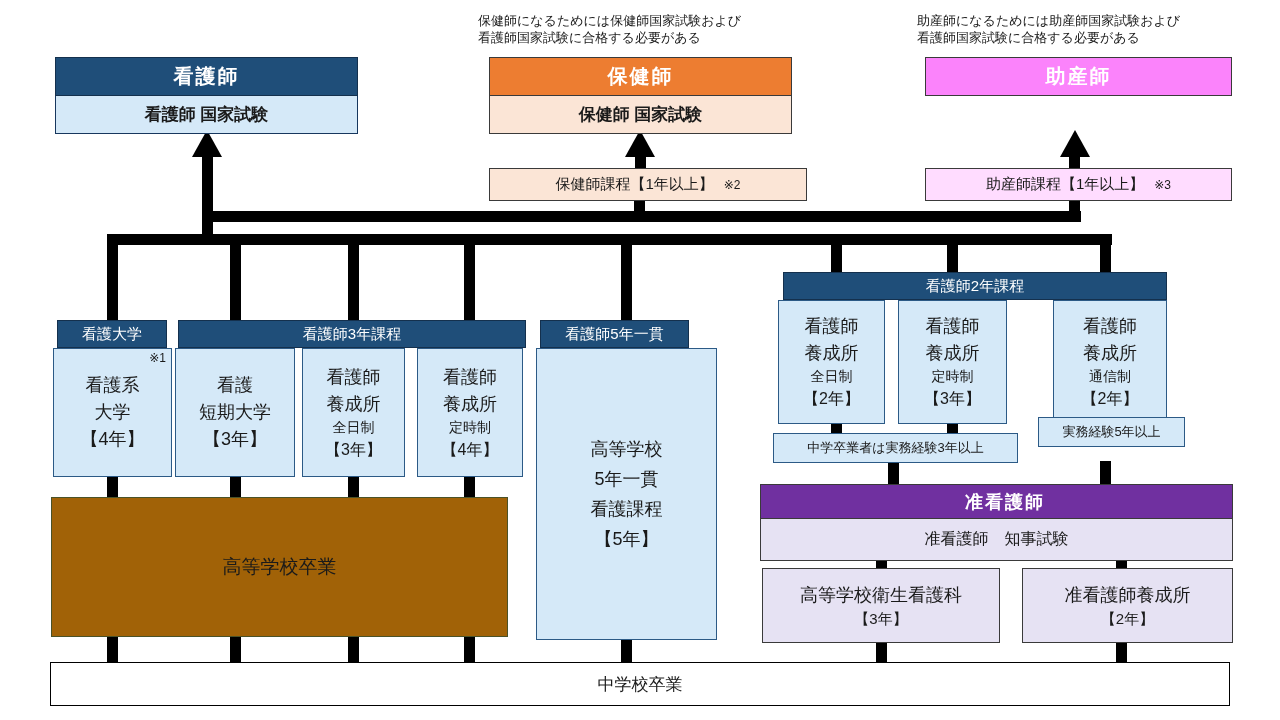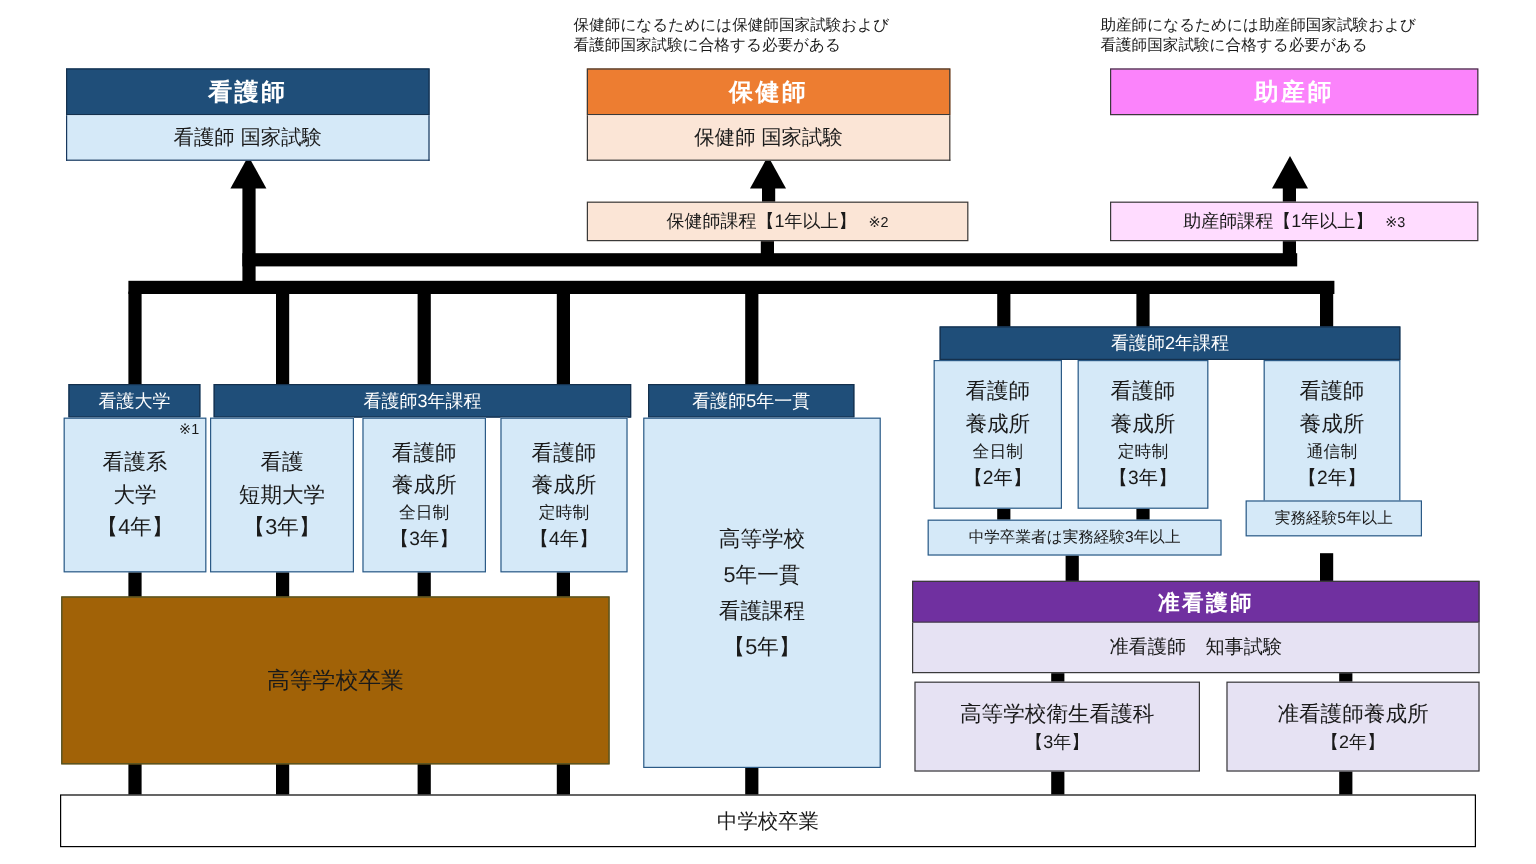--- a/index.html
+++ b/index.html
@@ -15,21 +15,21 @@
          border-left:15px solid transparent;border-right:15px solid transparent;
          border-bottom:27px solid #000;}
   
   .hdr-navy{background:#1F4E79;border:1.5px solid #14304d;color:#fff;}
   .hdr-orange{background:#ED7D31;border:1.5px solid #3a3a3a;color:#fff;}
   .hdr-pink{background:#FB83FB;border:1.5px solid #3a3a3a;color:#fff;}
   .row-blue{background:#D5E9F8;border:1.5px solid #17375E;border-top:none;}
   .row-orange{background:#FBE5D6;border:1.5px solid #3a3a3a;border-top:none;}
   .row-pink{background:#FFDCFF;border:1.5px solid #3a3a3a;border-top:none;}
   .prof-title{font-size:20px;font-weight:bold;letter-spacing:2px;}
-  .exam-text{font-size:17px;}
+  .exam-text{font-size:17px;font-weight:bold;}
   .note-text{font-size:13px;line-height:17px;white-space:nowrap;}
   .course-orange{background:#FBE5D6;border:1.5px solid #3a3a3a;}
   .course-pink{background:#FFDCFF;border:1.5px solid #3a3a3a;}
   .course-text{font-size:15px;}
   .ref-small{font-size:12px;margin-left:10px;}
   
   .cat{background:#1F4E79;border:1.2px solid #14304d;color:#fff;font-size:15px;z-index:2;}
   .school{background:#D5E9F8;border:1.2px solid #2c5a86;text-align:center;z-index:2;}
   .school .main{font-size:18px;line-height:27px;display:block;}
   .school .sub{font-size:14px;line-height:19px;display:block;}
@@ -156,22 +156,22 @@
   </div>
   <div class="abs flex school" style="left:417px;top:348px;width:106px;height:129px;">
     <span>
       <span class="main">看護師</span>
       <span class="main">養成所</span>
       <span class="sub">定時制</span>
       <span class="yrs">【4年】</span>
     </span>
   </div>
 
-  <div class="abs flex cat" style="left:540px;top:320px;width:172px;height:28px;">看護師5年一貫</div>
-  <div class="abs flex school" style="left:536px;top:348px;width:198px;height:292px;">
+  <div class="abs flex cat" style="left:540px;top:320px;width:149px;height:28px;">看護師5年一貫</div>
+  <div class="abs flex school" style="left:536px;top:348px;width:181px;height:292px;">
     <span>
       <span class="main" style="line-height:30px;">高等学校</span>
       <span class="main" style="line-height:30px;">5年一貫</span>
       <span class="main" style="line-height:30px;">看護課程</span>
       <span class="main" style="line-height:30px;">【5年】</span>
     </span>
   </div>
 
   <div class="abs flex cat" style="left:783px;top:272px;width:384px;height:28px;">看護師2年課程</div>
   <div class="abs flex school" style="left:778px;top:300px;width:107px;height:124px;">

